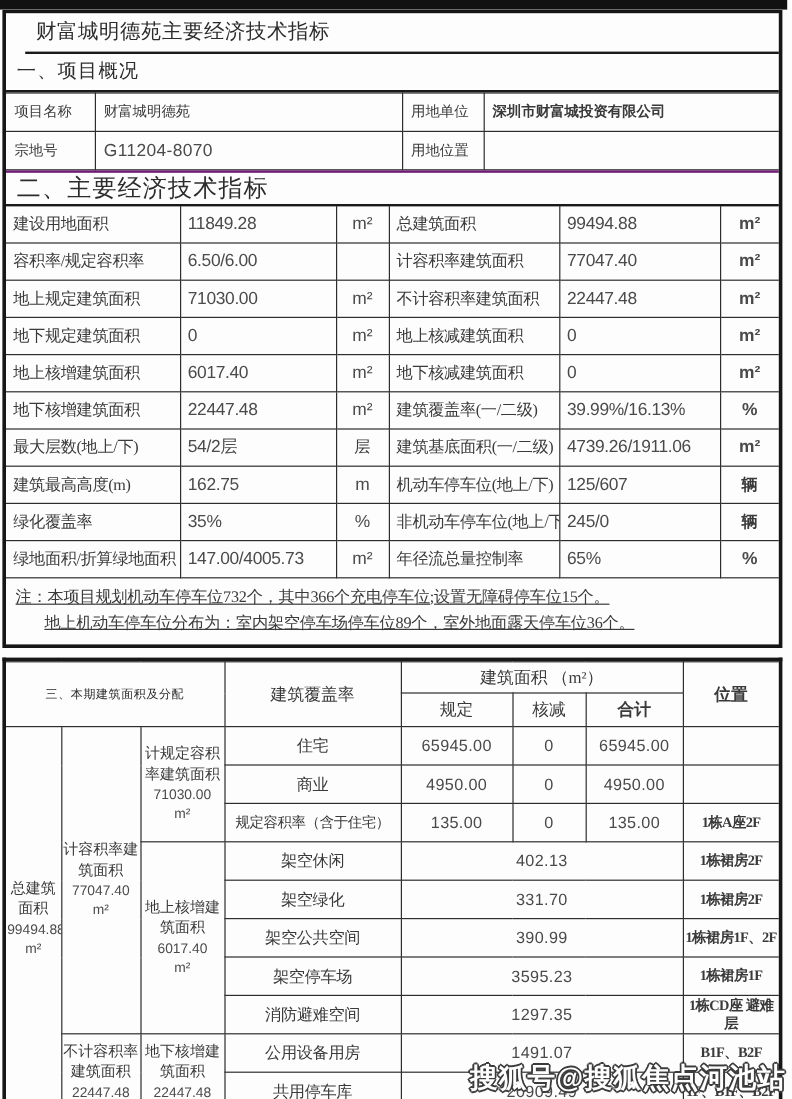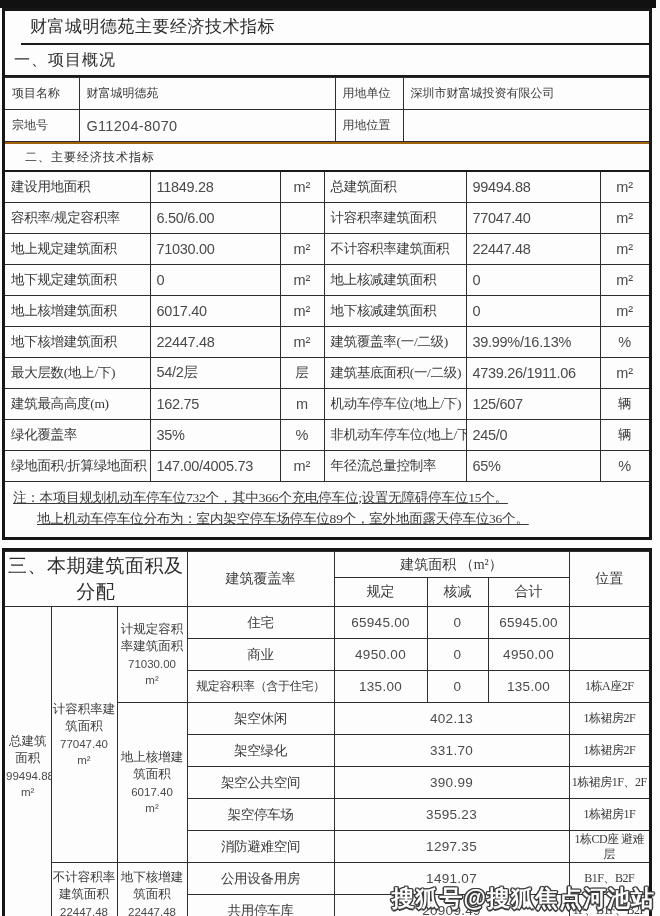--- a/index.html
+++ b/index.html
@@ -8,39 +8,39 @@
     font-family:"Liberation Serif","DejaVu Serif",serif;color:#3a3a3a;margin:0 auto;
   }
   .top-bar{position:absolute;top:0;left:0;width:656px;height:8px;background:#111;}
   .frame{position:absolute;left:2px;width:644px;border:3px solid #161616;background:#fdfdfd;}
   .frame1{top:8px;}
   .frame2{top:548px;height:380px;border-bottom:none;}
   .title-row{height:32px;line-height:32px;padding-left:9px;font-size:17px;color:#2c2c2c;
     border-bottom:2px solid #1a1a1a;letter-spacing:0.5px;margin-left:16px;}
   .sec-head{height:30px;line-height:30px;padding-left:9px;font-size:16px;color:#2c2c2c;
     border-bottom:2px solid #1a1a1a;letter-spacing:1px;}
-  .sec-head2{height:26px;line-height:26px;padding-left:20px;font-size:12px;color:#2c2c2c;
-    border-top:2px solid #a16207;letter-spacing:1px;}
+  .sec-head2{height:26px;line-height:26px;padding-left:9px;font-size:20px;color:#2c2c2c;
+    border-top:2px solid #701a75;letter-spacing:1px;}
   table{border-collapse:collapse;width:100%;table-layout:fixed;}
   td,th{border:1.5px solid #2e2e2e;overflow:hidden;font-weight:normal;}
   tr > td:first-child, tr > th:first-child{border-left:none;}
-  tr > td:last-child, tr > th:last-child{border-right:none;}
+  tr > td:last-child, tr > th:last-child{border-right:none;font-weight:bold;}
   .t1 tr{height:32px;}
   .t1 td{font-size:12px;padding:0 0 0 7px;white-space:nowrap;}
   .t2 tr{height:31px;}
   .t2 td{font-size:13.5px;padding:0 0 0 6px;white-space:nowrap;letter-spacing:-0.3px;}
   .t2 td.unit{text-align:center;padding:0;letter-spacing:0;}
   .num{font-family:"Liberation Sans","DejaVu Sans",sans-serif;color:#4a4a4a;font-size:14px;
     letter-spacing:0.3px;}
   .t1 .num,.t2 .num{font-size:14.5px;}
   .note{padding:5px 8px 7px 8px;font-size:13.5px;line-height:1.6;color:#3a3a3a;letter-spacing:-0.2px;text-decoration:underline;}
   .note .l2{padding-left:24px;}
   
   .t3 th{font-size:14px;text-align:center;}
-  .t3 .hdr-main{font-size:19px;letter-spacing:0.5px;text-align:center;color:#2c2c2c;}
+  .t3 .hdr-main{font-size:10px;letter-spacing:0.5px;text-align:center;color:#2c2c2c;}
   .t3 .hrow1{height:26px;}
   .t3 .hrow2{height:28px;}
   .t3 tr.body{height:32px;}
   .t3 td{text-align:center;font-size:13.5px;padding:0;}
   .t3 td.fn{white-space:nowrap;letter-spacing:-0.3px;}
   .t3 td.loc{font-size:12px;line-height:1.25;letter-spacing:-0.5px;}
   .t3 td.group{font-size:12.5px;line-height:1.4;vertical-align:middle;padding:0 1px;}
   .t3 td.group .ln{display:block;word-break:break-all;}
   .t3 td.group .num{font-size:11.5px;display:block;letter-spacing:0;}
   .t3 td .num{font-size:13.5px;}

